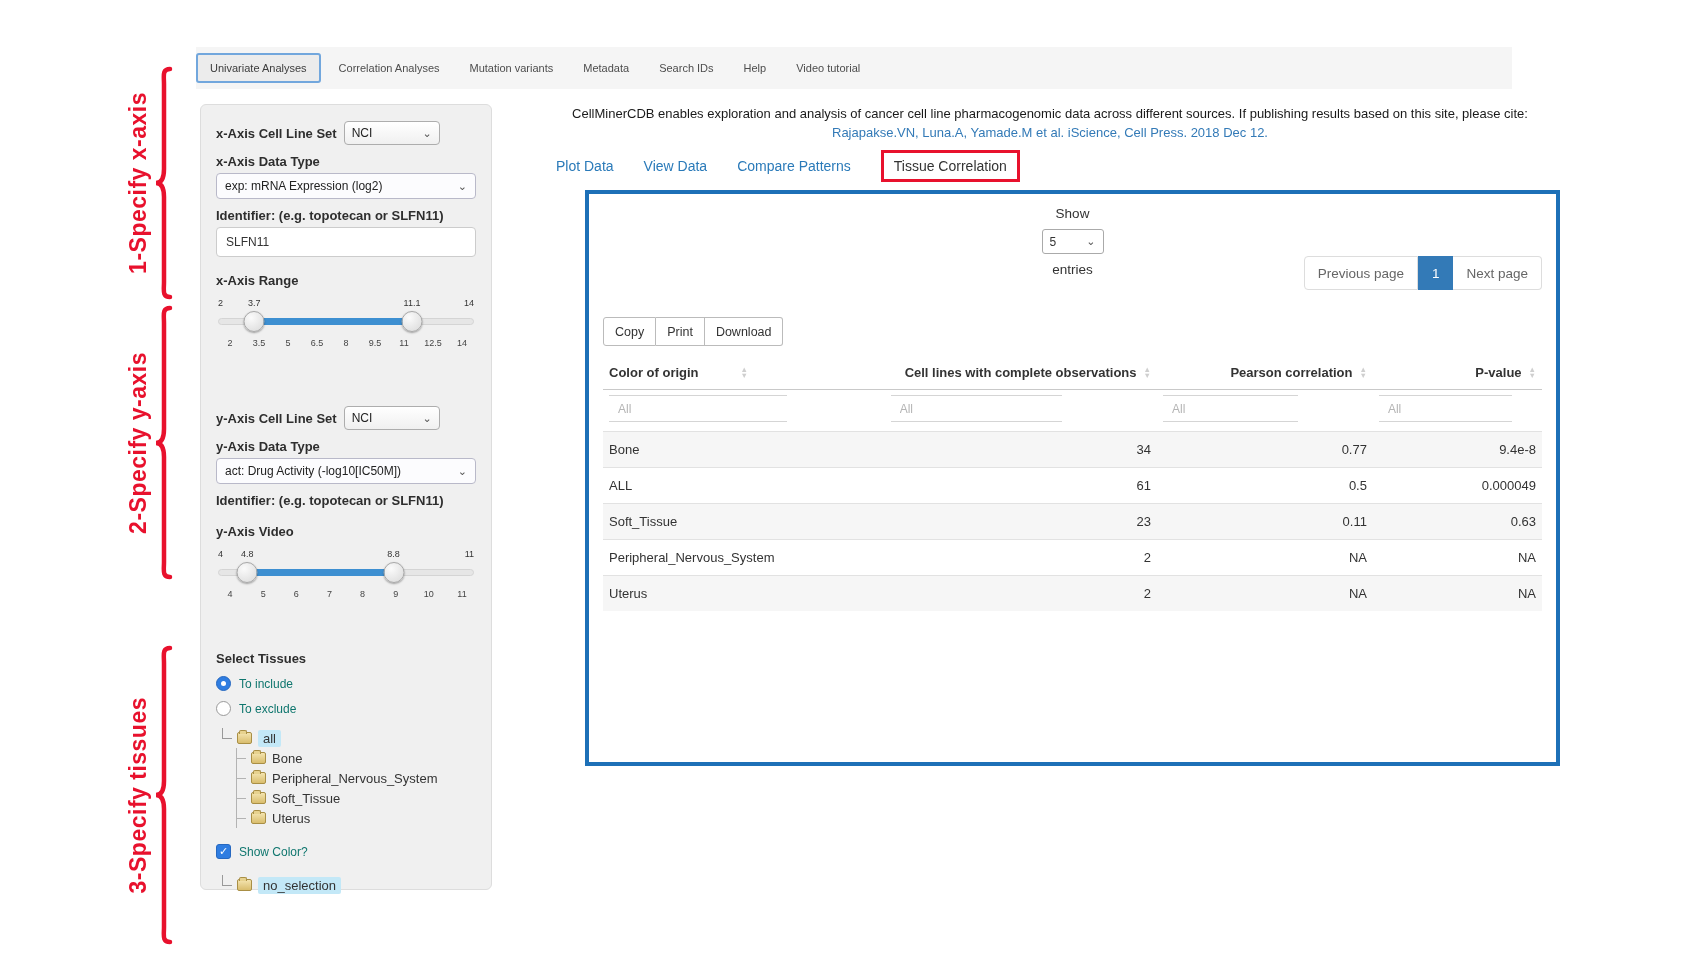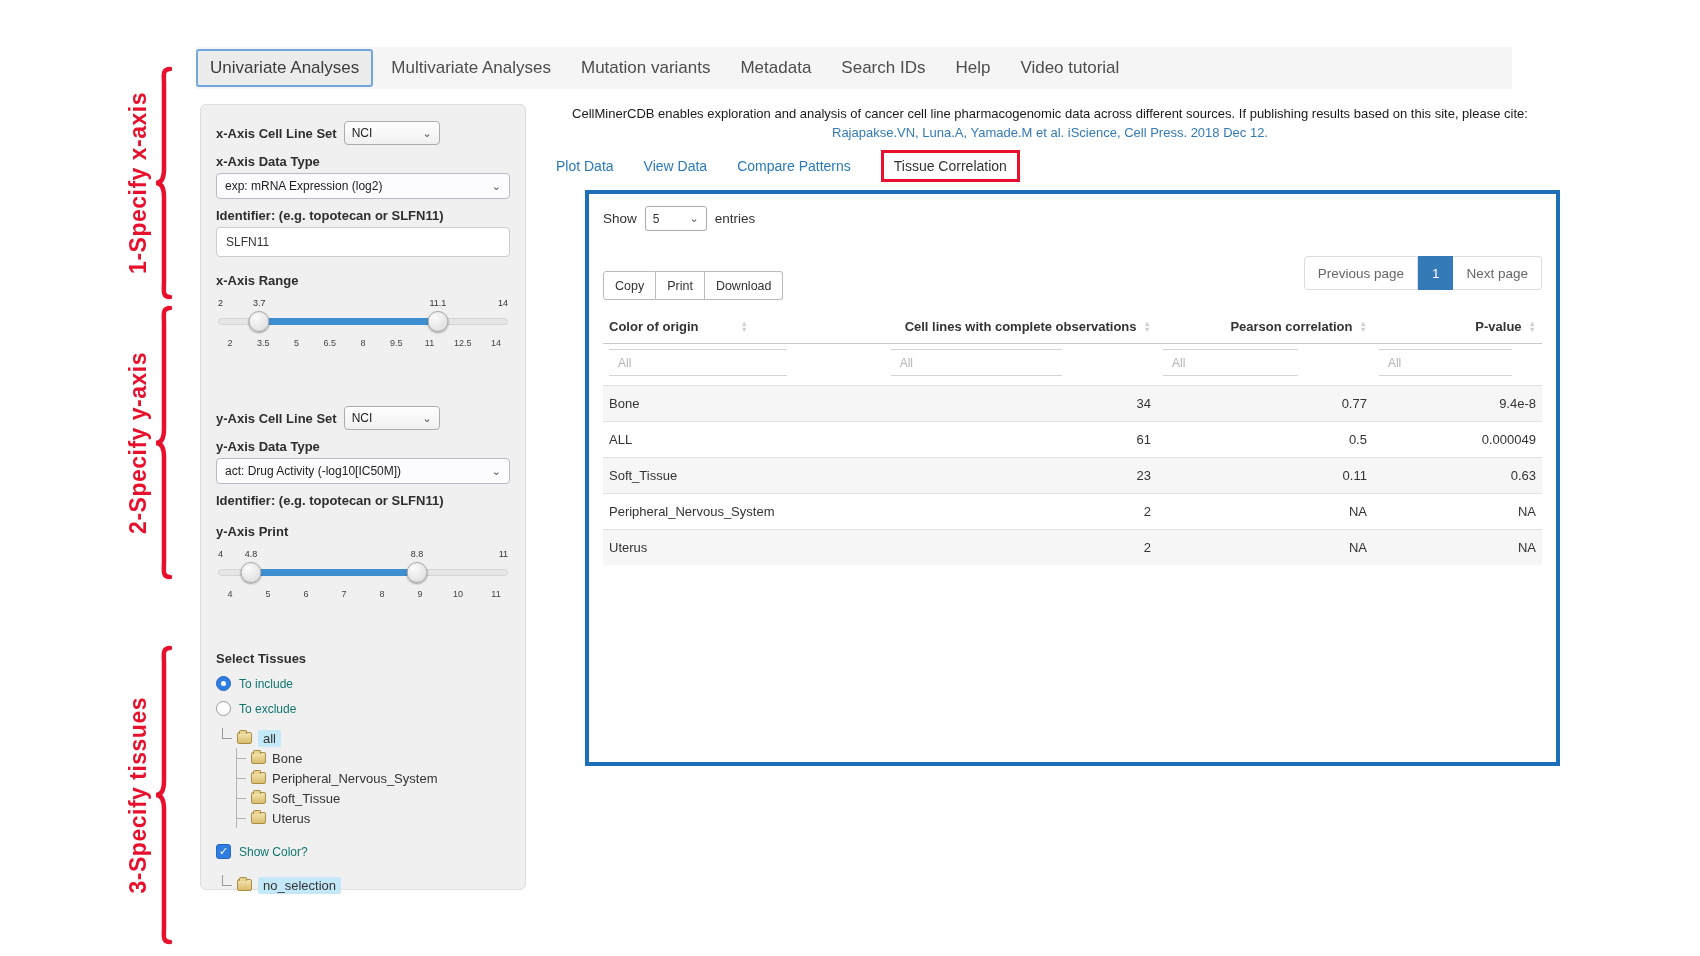--- a/index.html
+++ b/index.html
@@ -6,25 +6,25 @@
   body { background:#fff; font-family:"Liberation Sans", sans-serif; }
   .app { position:relative; width:1700px; height:956px; background:#fff; overflow:hidden; }
 
   
   .anno { position:absolute; left:88px; width:86px; display:flex; align-items:center; justify-content:flex-end; }
   .anno-label { writing-mode:vertical-rl; transform:rotate(180deg); color:#e8112d; font-size:23px; font-weight:bold; white-space:nowrap; letter-spacing:.5px; }
   .anno svg { flex:none; }
 
   
   .topnav { position:absolute; left:196px; top:47px; width:1316px; height:42px; background:#f5f5f5; display:flex; align-items:center; }
-  .topnav .tab { font-size:17px; color:#4d4d4d; padding:7px 12px; margin-right:6px; white-space:nowrap; cursor:default; }
+  .topnav .tab { font-size:11px; color:#4d4d4d; padding:7px 12px; margin-right:6px; white-space:nowrap; cursor:default; }
   .topnav .tab.active { background:#ececec; border:2px solid #72a7dd; border-radius:3px; color:#3c3c3c; }
 
   
-  .sidebar { position:absolute; left:200px; top:104px; width:326px; height:786px; background:#f0f0f0; border:1px solid #ddd; border-radius:6px; padding:12px 15px; font-size:13px; color:#333; }
+  .sidebar { position:absolute; left:200px; top:104px; width:292px; height:786px; background:#f0f0f0; border:1px solid #ddd; border-radius:6px; padding:12px 15px; font-size:13px; color:#333; }
   .fld-label { font-weight:bold; font-size:13px; color:#2e2e2e; margin:9px 0 4px; }
   .inline-row { display:flex; align-items:center; gap:7px; margin-top:4px; }
   .select-sm { display:inline-flex; align-items:center; justify-content:space-between; width:96px; height:24px; background:linear-gradient(#fff,#f0f0f0); border:1px solid #adadad; border-radius:4px; padding:0 7px; font-size:12px; color:#222; }
   .select-wide { display:flex; align-items:center; justify-content:space-between; width:100%; height:26px; background:#fcfcfe; border:1px solid #b9b9c9; border-radius:4px; padding:0 8px; font-size:12px; color:#222; margin:2px 0 3px; }
   .chev { font-size:11px; color:#555; line-height:1; }
   .text-input { width:100%; height:30px; border:1px solid #ccc; border-radius:4px; background:#fff; font-size:12px; padding:0 9px; color:#333; outline:none; }
 
   
   .slider { position:relative; margin:24px 2px 0; height:44px; }
   .slider .minmax { position:absolute; top:-14px; font-size:9px; color:#333; }
@@ -53,21 +53,21 @@
   .hl { background:#c3e8f7; padding:1px 5px; border-radius:2px; }
 
   
   .citation { position:absolute; left:540px; top:106px; width:1020px; text-align:center; font-size:13px; color:#1a1a1a; }
   .citation .cite-link { color:#337ab7; margin-top:4px; }
   .subtabs { position:absolute; left:556px; top:148px; height:36px; display:flex; align-items:center; }
   .subtab { font-size:14px; color:#2a7ab9; margin-right:30px; white-space:nowrap; }
   .subtab.active { color:#333; border:3px solid #e8112d; padding:5px 10px; margin-right:0; }
 
   .panel { position:absolute; left:585px; top:190px; width:975px; height:576px; background:#fff; border:4px solid #1d70b7; padding:10px 14px; }
-  .show-row { display:flex; align-items:center; gap:8px; font-size:13.5px; color:#333; margin-top:2px; }
+  .show-row { display:flex; align-items:center; gap:8px; font-size:13.5px; color:#333; margin-top:2px;flex-direction:column; }
   .select-entries { display:inline-flex; align-items:center; justify-content:space-between; width:62px; height:25px; border:1px solid #aaa; border-radius:3px; background:#fff; padding:0 7px; font-size:12px; color:#333; }
   .showing { font-size:13.5px; color:#333; margin-top:22px; }
   .pager { position:absolute; right:14px; top:62px; display:flex; }
   .pg-btn { height:34px; display:flex; align-items:center; padding:0 13px; border:1px solid #ddd; background:#fff; color:#666; font-size:13.5px; }
   .pg-btn.first { border-radius:4px 0 0 4px; }
   .pg-btn.last { border-radius:0 4px 4px 0; border-left:none; }
   .pg-btn.current { background:#337ab7; border-color:#337ab7; color:#fff; padding:0 13px; }
   .btn-group { display:flex; margin-top:40px; }
   .dt-btn { height:29px; display:flex; align-items:center; padding:0 11px; border:1px solid #bbb; background:#fff; color:#333; font-size:12.5px; }
   .dt-btn.first { border-radius:3px 0 0 3px; }
@@ -106,21 +106,21 @@
   </div>
   <div class="anno" style="top:645px; height:300px;">
     <div class="anno-label">3-Specify tissues</div>
     <svg width="22" height="300" viewBox="0 0 22 300">
       <path d="M18 3 C10 3 12 10 12 18 L12 136 C12 145 10 150 4 150 C10 150 12 155 12 164 L12 282 C12 290 10 297 18 297" fill="none" stroke="#e8112d" stroke-width="4.5" stroke-linecap="round"></path>
     </svg>
   </div>
 
   <div class="topnav">
     <div class="tab active">Univariate Analyses</div>
-    <div class="tab">Multivariate Analyses</div>
+    <div class="tab">Correlation Analyses</div>
     <div class="tab">Mutation variants</div>
     <div class="tab">Metadata</div>
     <div class="tab">Search IDs</div>
     <div class="tab">Help</div>
     <div class="tab">Video tutorial</div>
   </div>
 
   <div class="sidebar">
 
     <div class="inline-row">
@@ -172,21 +172,21 @@
     </div>
 
     <div class="fld-label">y-Axis Data Type</div>
     <div class="select-wide">
       <span>act: Drug Activity (-log10[IC50M])</span>
       <span class="chev">⌄</span>
     </div>
 
     <div class="fld-label">Identifier: (e.g. topotecan or SLFN11)</div>
 
-    <div class="fld-label" style="margin-top:16px">y-Axis Print</div>
+    <div class="fld-label" style="margin-top:16px">y-Axis Video</div>
     <div class="slider">
       <span class="minmax" style="left:0">4</span>
       <span class="hval" style="left:11.4%">4.8</span>
       <span class="hval" style="left:68.6%">8.8</span>
       <span class="minmax" style="right:0">11</span>
       <div class="track"></div>
       <div class="bar" style="left:11.4%; width:57.2%"></div>
       <div class="handle" style="left:11.4%"></div>
       <div class="handle" style="left:68.6%"></div>
       <div class="tickrow">

